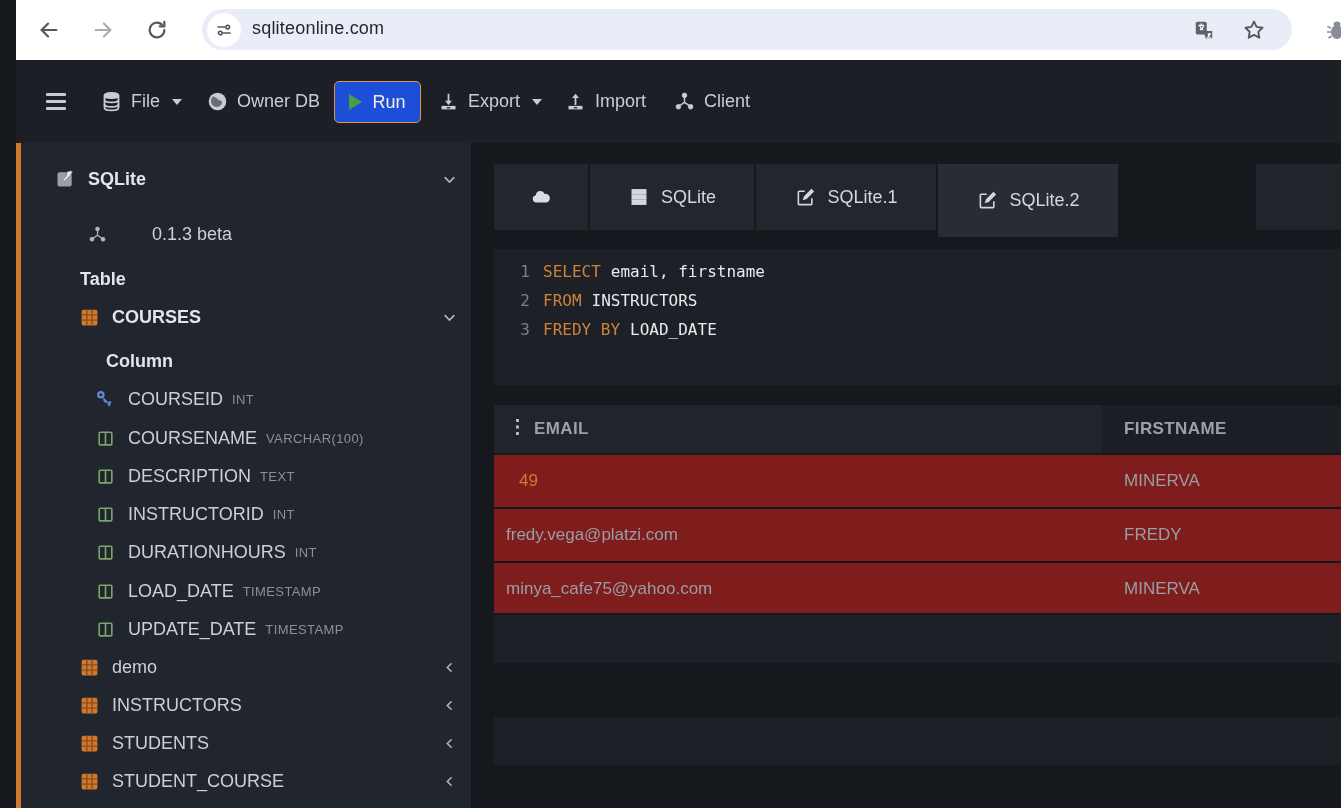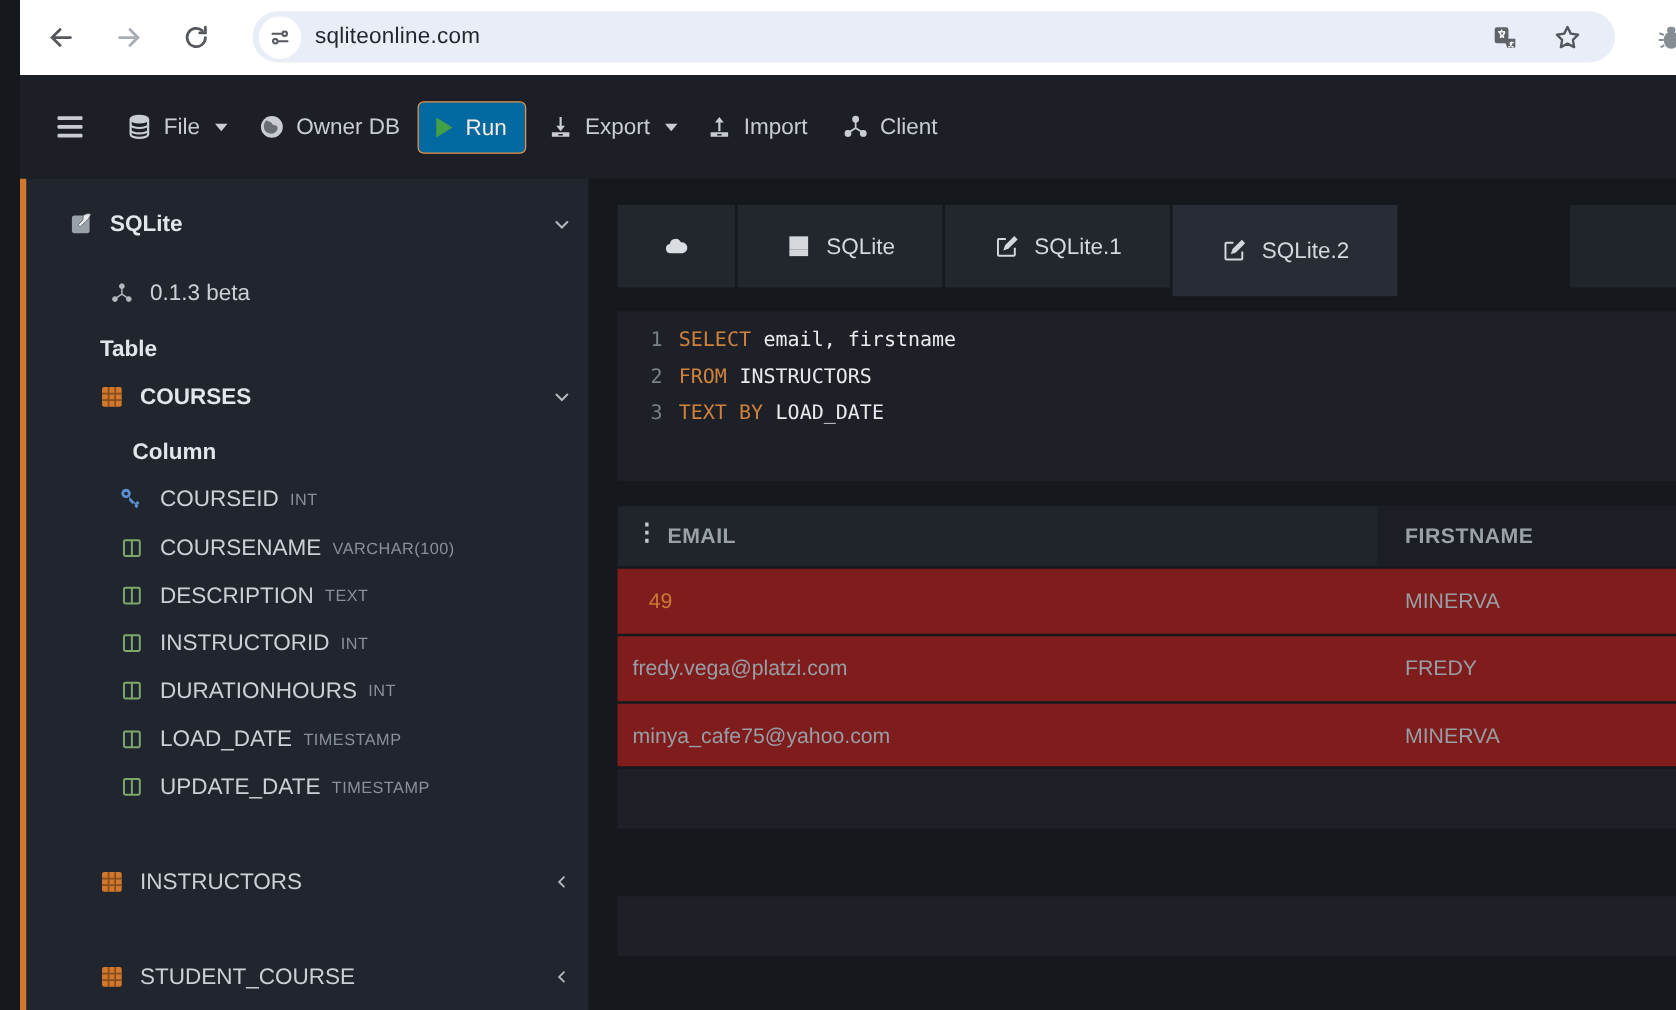--- a/index.html
+++ b/index.html
@@ -13,21 +13,21 @@
   .url-pill { position:absolute; left:186px; top:9px; width:1090px; height:41px; background:#e9edf8; border-radius:21px; display:flex; align-items:center; }
   .site-chip { position:absolute; left:5px; top:4px; width:34px; height:34px; background:#ffffff; border-radius:50%; display:flex; align-items:center; justify-content:center; }
   .url-text { position:absolute; left:50px; top:9px; font-size:18px; color:#24272c; letter-spacing:0.2px; }
   .pill-ico { position:absolute; top:8px; width:26px; height:26px; display:flex; align-items:center; justify-content:center; }
   .ext-ico { position:absolute; left:1306px; top:15px; width:30px; height:30px; display:flex; align-items:center; justify-content:center; }
 
   
   .toolbar { position:absolute; top:60px; left:0; width:1341px; height:83px; background:#1c2026; color:#c9cdd3; }
   .tb-item { position:absolute; top:0; height:83px; display:flex; align-items:center; gap:9px; font-size:18px; cursor:pointer; }
   .caret-down { width:0; height:0; border-left:5px solid transparent; border-right:5px solid transparent; border-top:6px solid #c9cdd3; margin-left:3px; }
-  .run-btn { position:absolute; left:318px; top:21px; width:87px; height:42px; background:#0369a1; border:1px solid #e89149; border-radius:5px;
+  .run-btn { position:absolute; left:318px; top:21px; width:87px; height:42px; background:#1d4ed8; border:1px solid #e89149; border-radius:5px;
              display:flex; align-items:center; justify-content:center; gap:10px; color:#f4ece2; font-size:18px; cursor:pointer; }
   .play-tri { width:0; height:0; border-top:8px solid transparent; border-bottom:8px solid transparent; border-left:13px solid #43a047; }
   .burger { display:flex; flex-direction:column; gap:4px; }
   .burger span { display:block; width:20px; height:3px; background:#c9cdd3; border-radius:1px; }
 
   
   .sidebar { position:absolute; top:143px; left:0; width:455px; height:665px; background:#21252d; }
   .accent-strip { position:absolute; top:0; left:0; width:5px; height:665px; background:#d2782e; }
   .s-row { position:absolute; left:0; width:455px; height:38px; display:flex; align-items:center; color:#ccd0d6; font-size:18px; cursor:pointer; }
   .s-label { margin-left:12px; }
@@ -202,21 +202,21 @@
           </svg>
       </span>
       <span class="s-label" style="font-weight:bold; color:#e2e5e9;">SQLite</span>
       <span class="chev">
         <svg width="15" height="15" viewBox="0 0 24 24" fill="none" stroke="#b3b8bf" stroke-width="2.6" stroke-linecap="round">
             <path d="M5 9l7 7 7-7"></path>
           </svg>
       </span>
     </div>
 
-    <div class="s-row" style="top:72px; padding-left:70px;">
+    <div class="s-row" style="top:72px; padding-left:70px;gap:32px;">
       <span class="s-ico">
         <svg width="19" height="19" viewBox="0 0 24 24" fill="#b3b8bf" stroke="#b3b8bf">
             <circle cx="12" cy="5" r="2.4"></circle>
             <circle cx="5" cy="18" r="2.4"></circle>
             <circle cx="19" cy="18" r="2.4"></circle>
             <path d="M12 7v6M12 13l-6 4M12 13l6 4" stroke-width="1.5" fill="none"></path>
           </svg>
       </span>
       <span class="s-label">0.1.3 beta</span>
     </div>
@@ -310,28 +310,56 @@
       <span class="s-ico">
         <svg width="19" height="19" viewBox="0 0 24 24" fill="none" stroke="#7ca86b" stroke-width="2">
             <rect x="4" y="4" width="16" height="16" rx="1.5"></rect>
             <path d="M12 4v16"></path>
           </svg>
       </span>
       <span class="s-label">UPDATE_DATE</span>
       <span class="s-type">TIMESTAMP</span>
     </div>
 
-    <div class="s-row" style="top:543px; padding-left:62px;">
+    <div class="s-row" style="top:505px; padding-left:62px;">
       <span class="s-ico">
         <svg width="21" height="21" viewBox="0 0 24 24">
             <rect x="3" y="3" width="18" height="18" rx="2" fill="#d2782e"></rect>
             <path d="M3 9h18M3 15h18M9 3v18M15 3v18" stroke="#8a4d1c" stroke-width="1.6"></path>
           </svg>
       </span>
+      <span class="s-label">demo</span>
+      <span class="chev">
+        <svg width="13" height="13" viewBox="0 0 24 24" fill="none" stroke="#b3b8bf" stroke-width="2.8" stroke-linecap="round">
+            <path d="M15 5l-7 7 7 7"></path>
+          </svg>
+      </span>
+    </div>
+    <div class="s-row" style="top:543px; padding-left:62px;">
+      <span class="s-ico">
+        <svg width="21" height="21" viewBox="0 0 24 24">
+            <rect x="3" y="3" width="18" height="18" rx="2" fill="#d2782e"></rect>
+            <path d="M3 9h18M3 15h18M9 3v18M15 3v18" stroke="#8a4d1c" stroke-width="1.6"></path>
+          </svg>
+      </span>
       <span class="s-label">INSTRUCTORS</span>
+      <span class="chev">
+        <svg width="13" height="13" viewBox="0 0 24 24" fill="none" stroke="#b3b8bf" stroke-width="2.8" stroke-linecap="round">
+            <path d="M15 5l-7 7 7 7"></path>
+          </svg>
+      </span>
+    </div>
+    <div class="s-row" style="top:581px; padding-left:62px;">
+      <span class="s-ico">
+        <svg width="21" height="21" viewBox="0 0 24 24">
+            <rect x="3" y="3" width="18" height="18" rx="2" fill="#d2782e"></rect>
+            <path d="M3 9h18M3 15h18M9 3v18M15 3v18" stroke="#8a4d1c" stroke-width="1.6"></path>
+          </svg>
+      </span>
+      <span class="s-label">STUDENTS</span>
       <span class="chev">
         <svg width="13" height="13" viewBox="0 0 24 24" fill="none" stroke="#b3b8bf" stroke-width="2.8" stroke-linecap="round">
             <path d="M15 5l-7 7 7 7"></path>
           </svg>
       </span>
     </div>
     <div class="s-row" style="top:619px; padding-left:62px;">
       <span class="s-ico">
         <svg width="21" height="21" viewBox="0 0 24 24">
             <rect x="3" y="3" width="18" height="18" rx="2" fill="#d2782e"></rect>
@@ -392,21 +420,21 @@
         <span class="kw">SELECT</span>
         <span class="code">email, firstname</span>
       </div>
       <div class="code-line" style="top:42px;">
         <span class="ln">2</span>
         <span class="kw">FROM</span>
         <span class="code">INSTRUCTORS</span>
       </div>
       <div class="code-line" style="top:71px;">
         <span class="ln">3</span>
-        <span class="kw">TEXT BY</span>
+        <span class="kw">FREDY BY</span>
         <span class="code">LOAD_DATE</span>
       </div>
     </div>
 
     <div class="grid-header">
       <div class="colsep"></div>
       <span class="dots">⋮</span>
       <span class="hdr-label" style="left:40px;">EMAIL</span>
       <span class="hdr-label" style="left:630px;">FIRSTNAME</span>
     </div>

